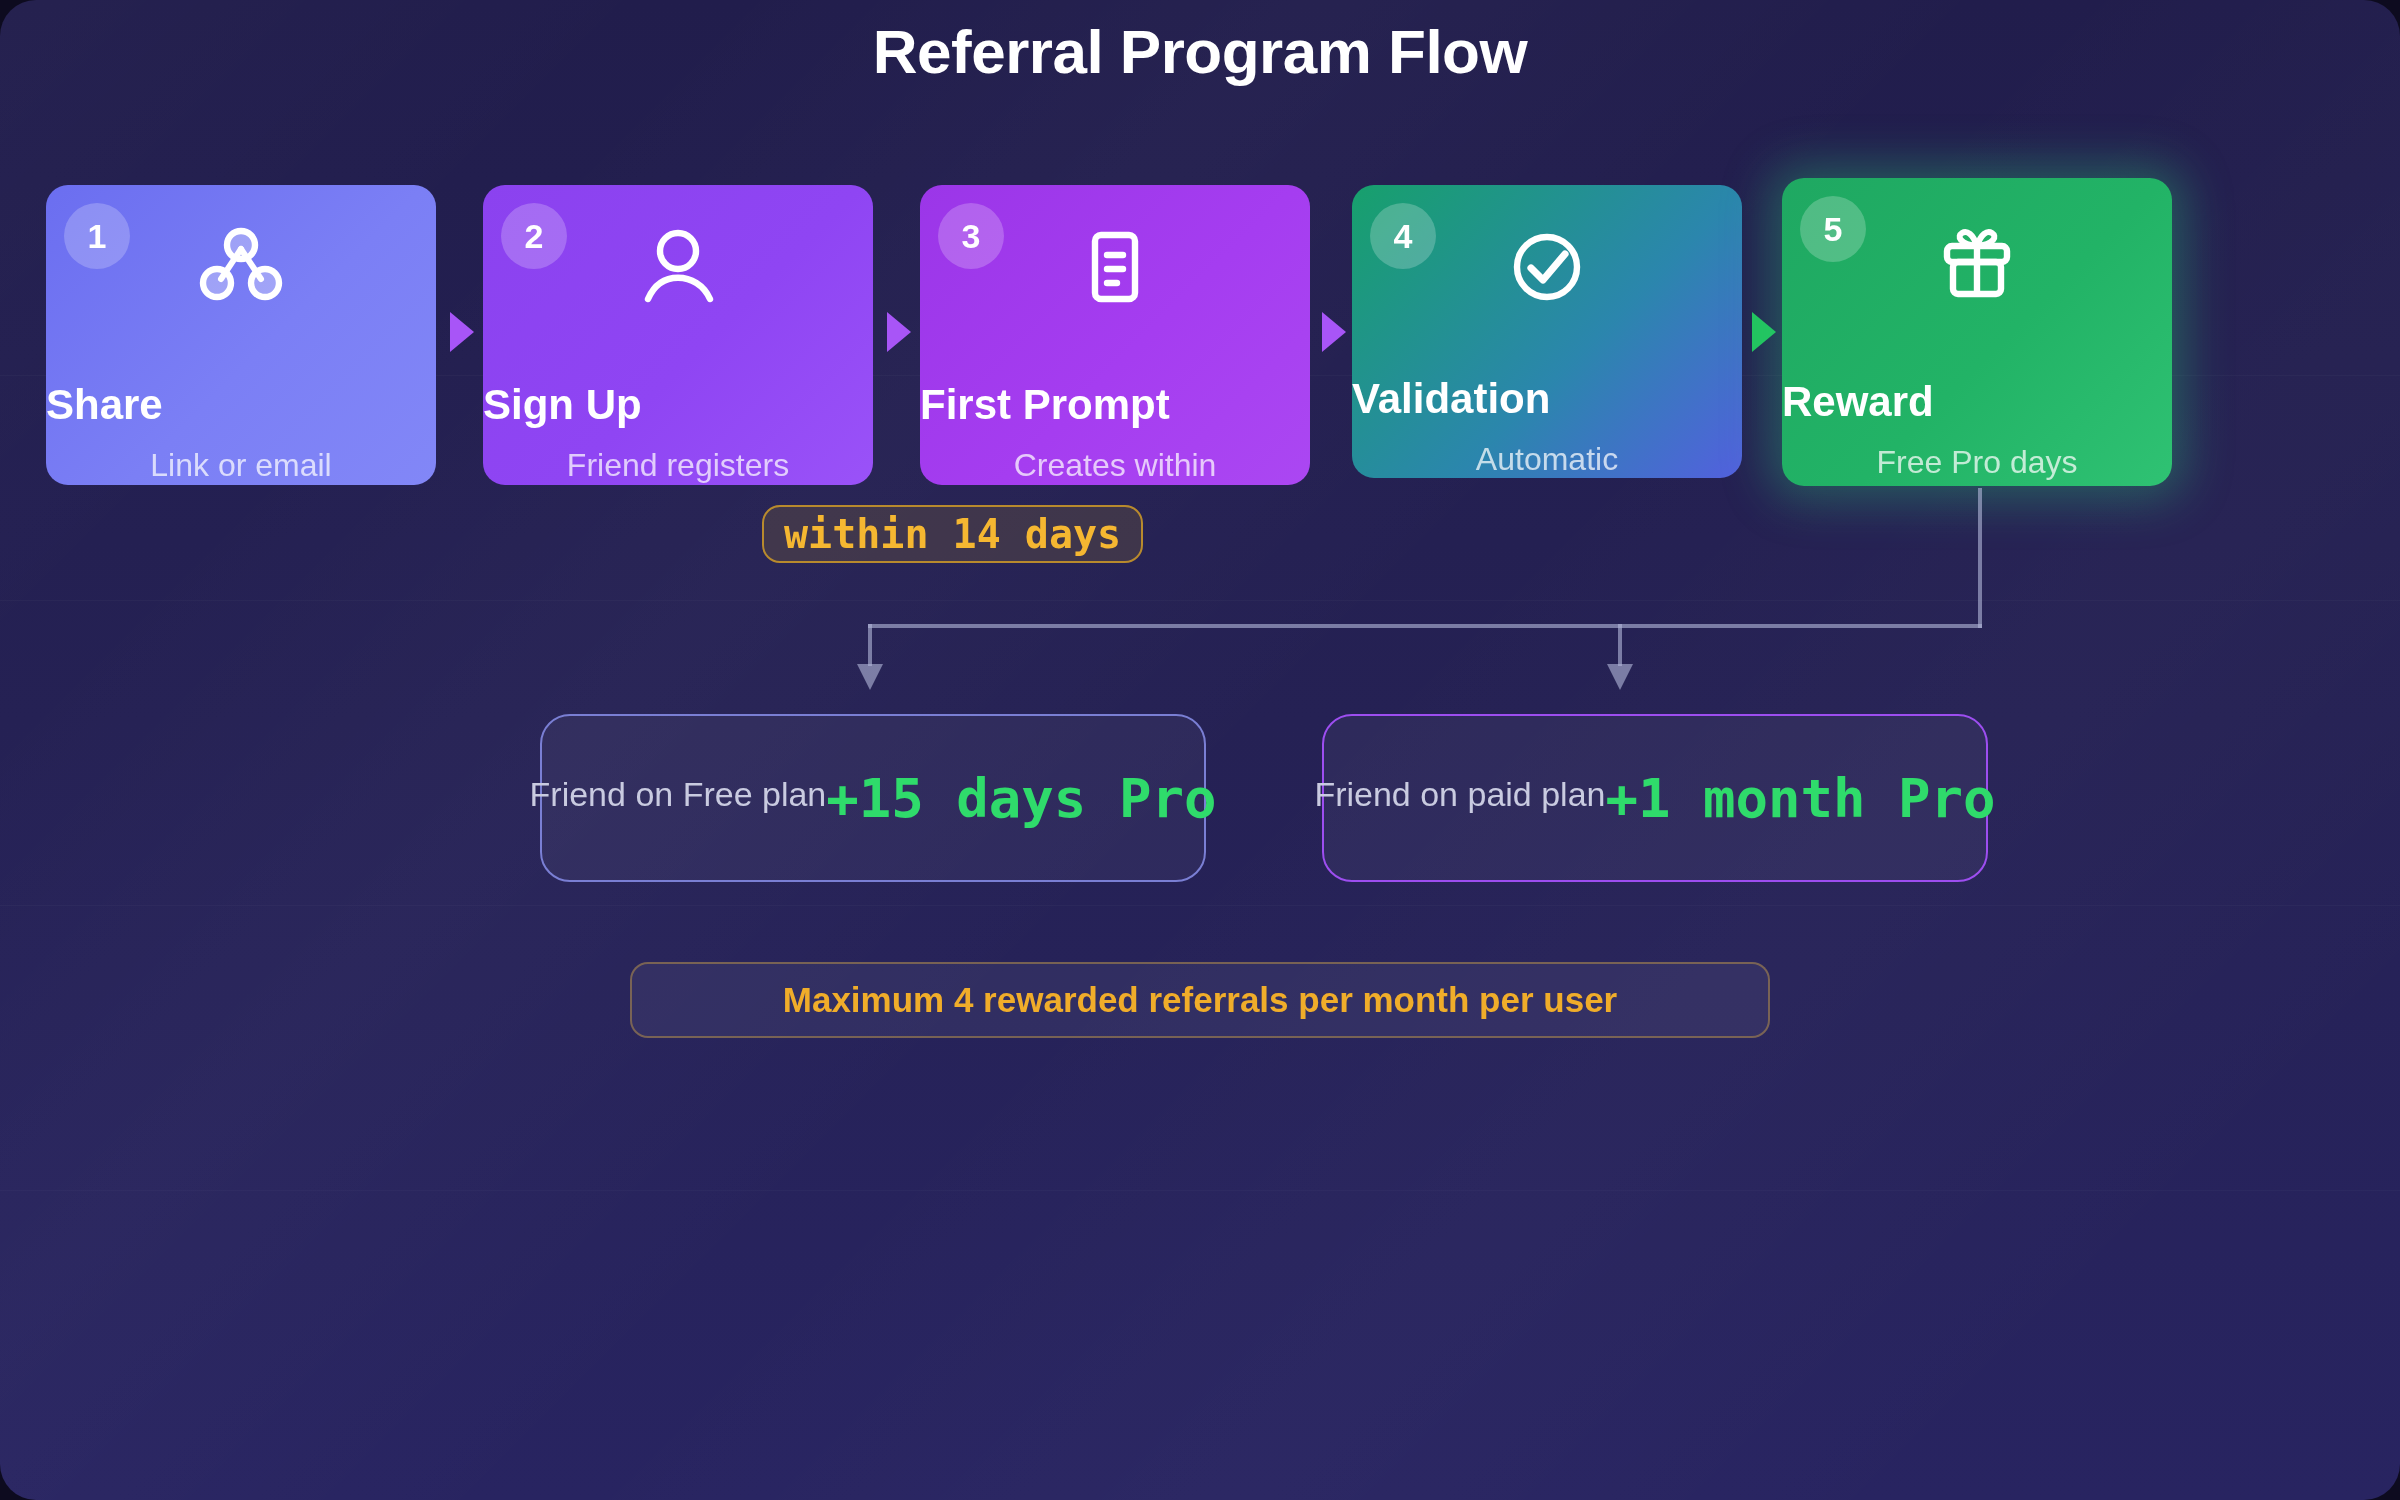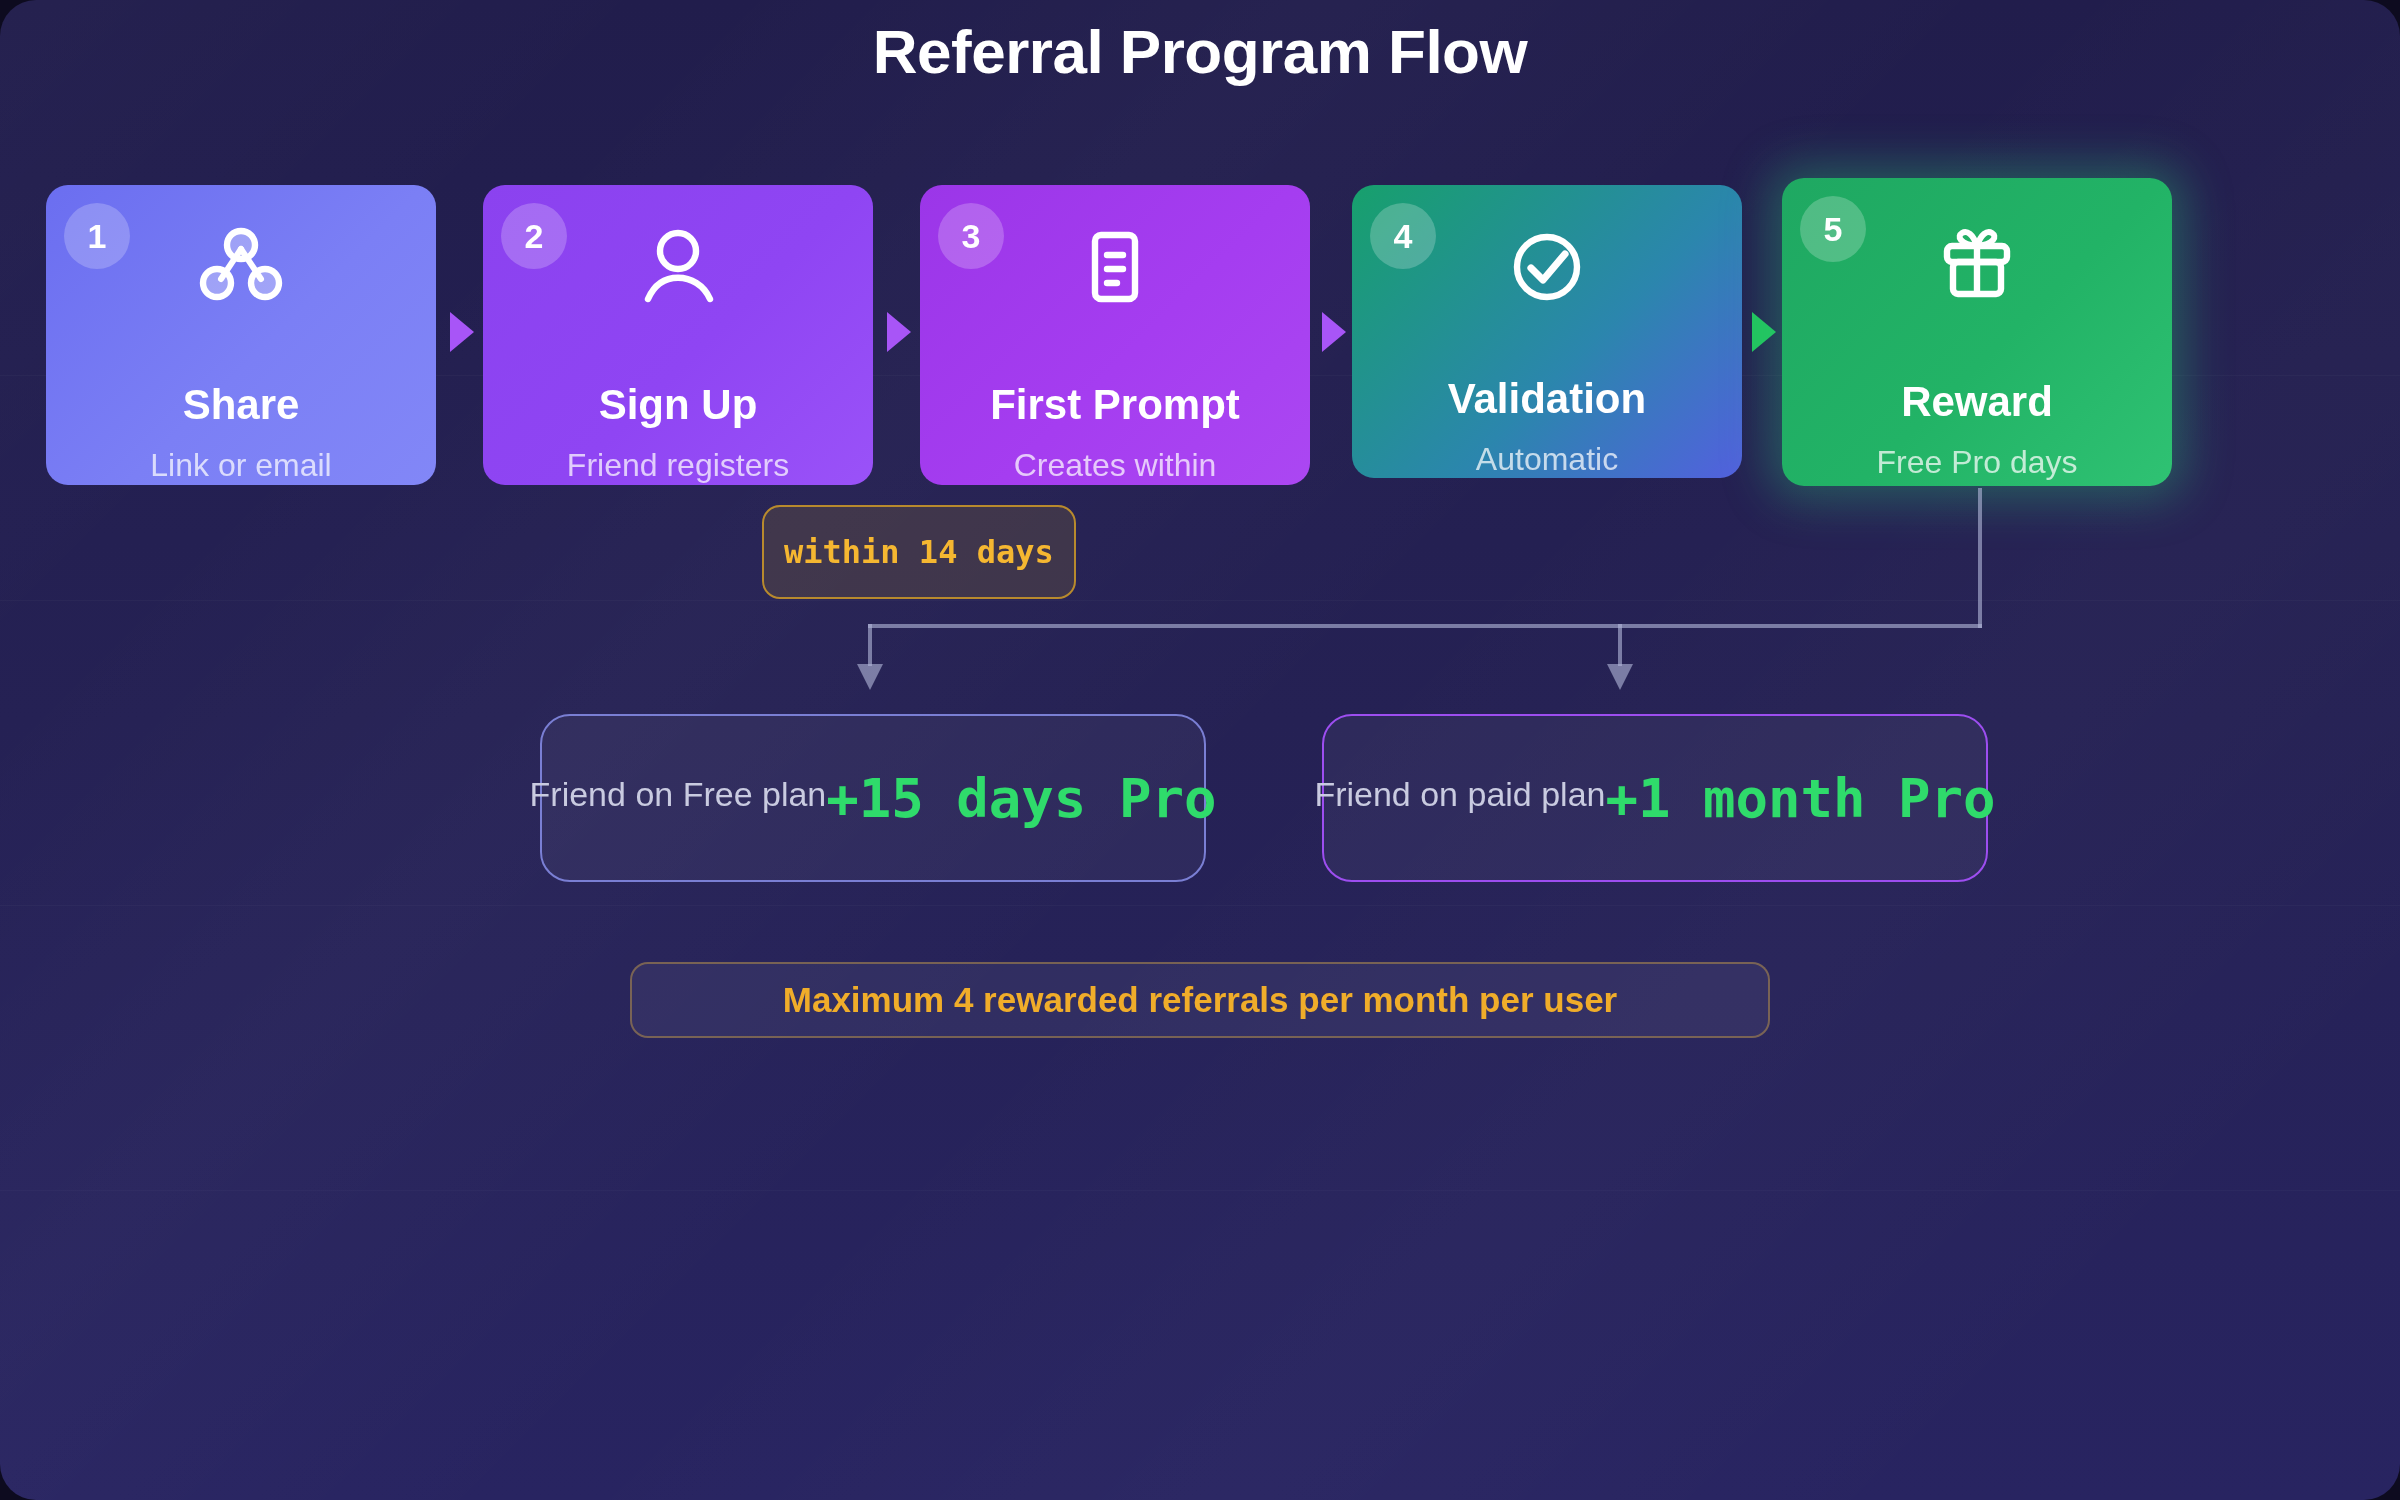--- a/index.html
+++ b/index.html
@@ -76,21 +76,20 @@
     top: 34px;
     width: 100%;
     display: flex;
     align-items: center;
     justify-content: center;
   }
   .card .c-title {
     position: absolute;
     left: 0;
     width: 100%;
-    text-align: center;
     font-size: 42px;
     font-weight: bold;
     color: #ffffff;
     white-space: nowrap;
   }
   .card .c-sub {
     position: absolute;
     left: 0;
     width: 100%;
     text-align: center;
@@ -134,27 +133,27 @@
   .arrow-a { left: 450px;  border-left: 24px solid #a855f7; }
   .arrow-b { left: 887px;  border-left: 24px solid #a855f7; }
   .arrow-c { left: 1322px; border-left: 24px solid #a855f7; }
   .arrow-d { left: 1752px; border-left: 24px solid #22c55e; }
 
   
   .timing-badge {
     position: absolute;
     left: 762px;
     top: 505px;
-    padding: 26px 20px;
+    padding: 4px 20px;
     border: 2px solid #b88a2d;
     border-radius: 18px;
     background: rgba(110,90,60,0.34);
     color: #f5b731;
     font-family: "DejaVu Sans Mono", monospace;
-    font-size: 32px;
+    font-size: 40px;
     font-weight: bold;
     white-space: nowrap;
   }
 
   
   .conn {
     position: absolute;
     background: rgba(176,180,215,0.62);
   }
   .conn-drop-main { left: 1978px; top: 488px; width: 4px; height: 140px; }

